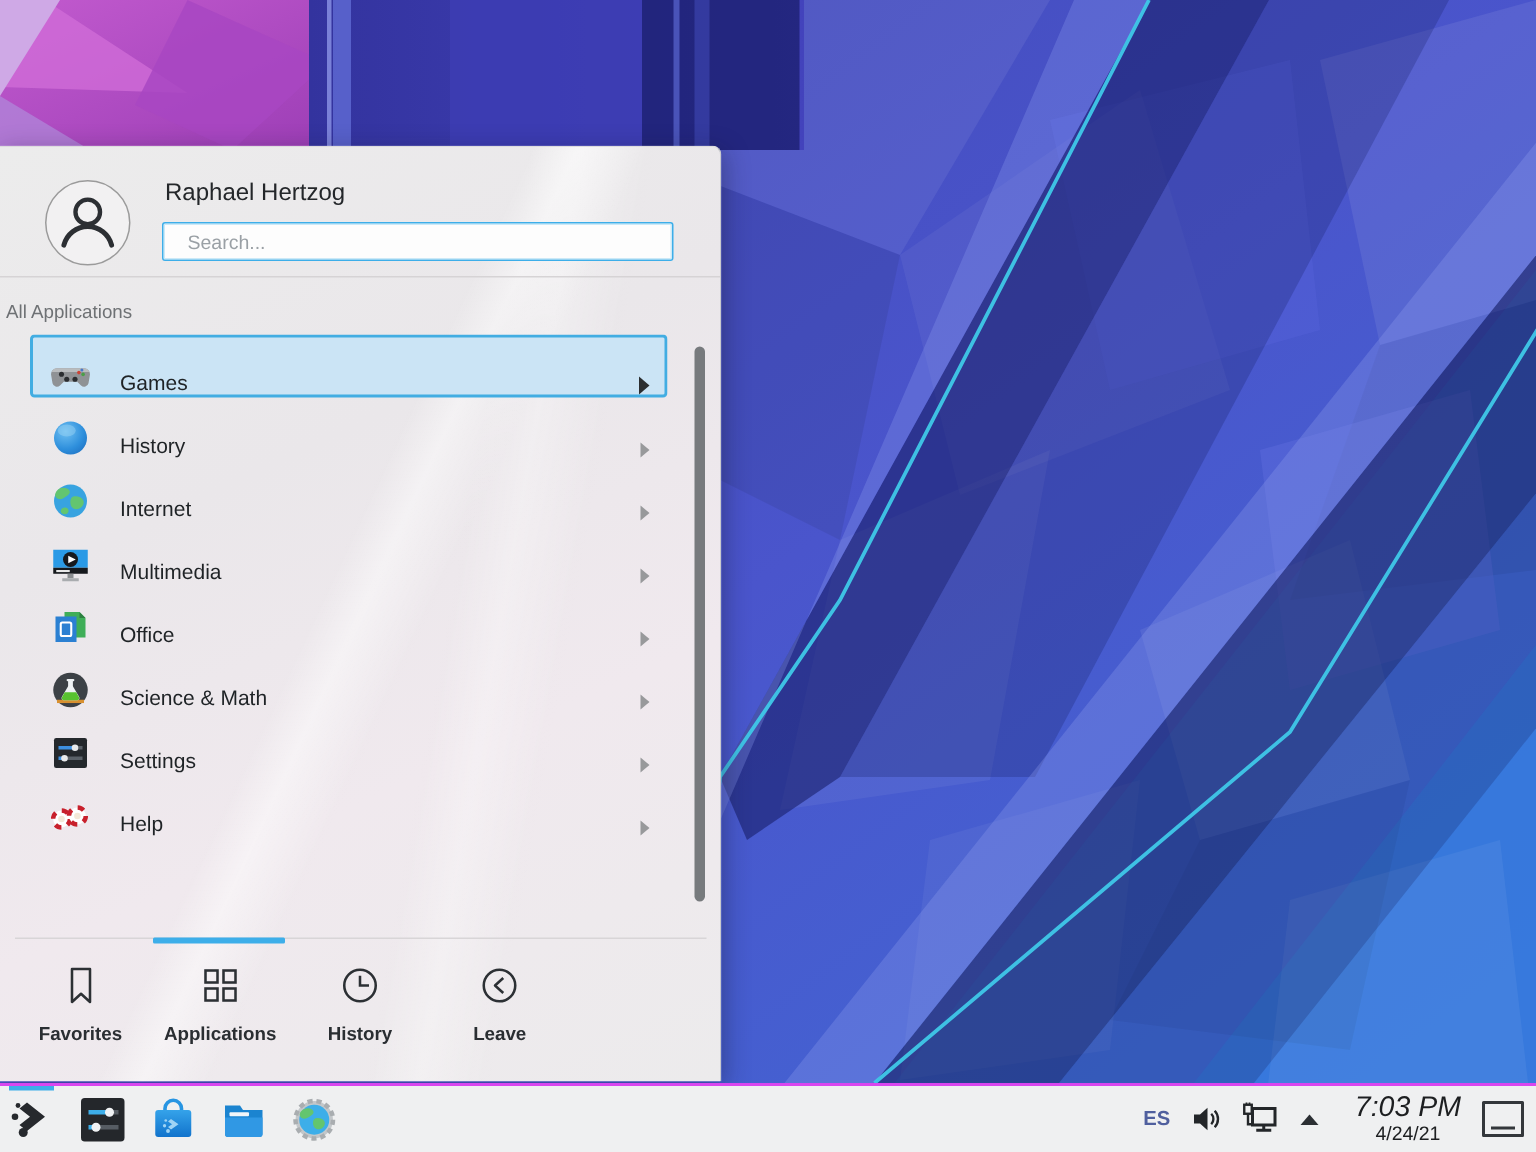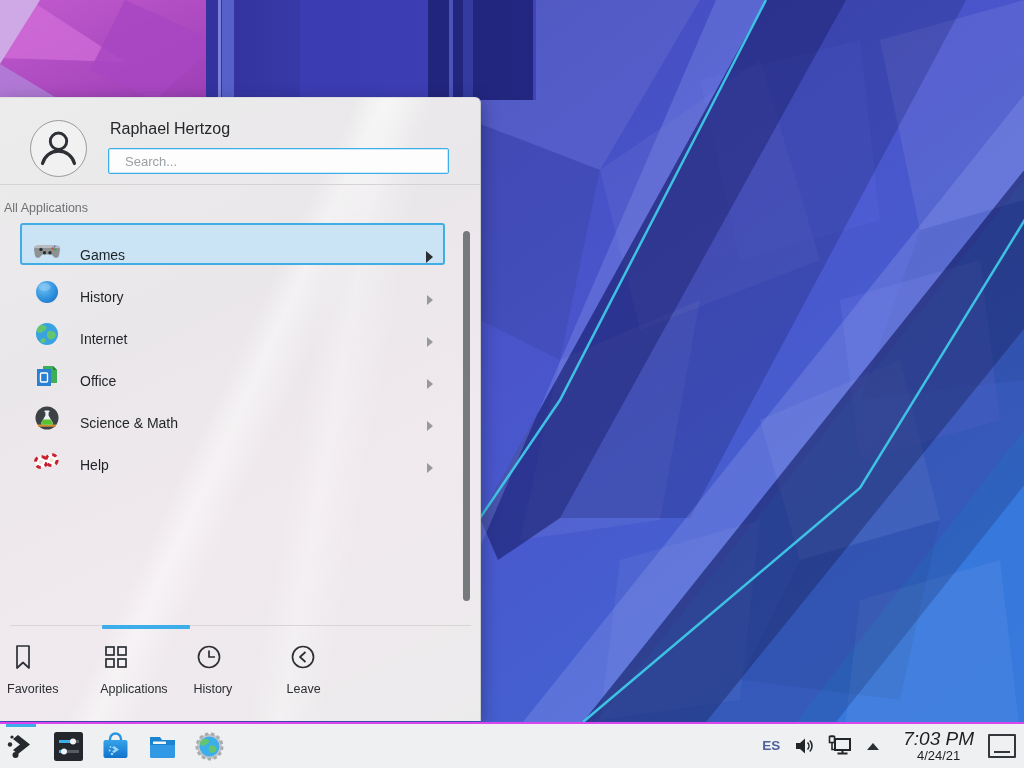--- a/index.html
+++ b/index.html
@@ -53,21 +53,21 @@
   .cat-row.selected .chevron { border-left-color:#2b2e30; border-width:6px 0 6px 7px; }
 
   .vscroll { position:absolute; left:463px; top:133px; width:7px; height:370px;
     background:#777a7d; border-radius:4px; }
 
   .tab-sep { position:absolute; left:10px; top:527px; width:461px; height:1px; background:#d8d5d7; }
   .tab-indicator { position:absolute; left:102px; top:527px; width:88px; height:4px;
     background:#3daee9; border-radius:1px; }
 
   .tabbar { position:absolute; left:7px; top:531px; width:466px; height:90px; display:flex; }
-  .tab { width:93.2px; display:flex; flex-direction:column; padding-top:12px; cursor:default; }
+  .tab { width:93.2px; display:flex; flex-direction:column; align-items:center; padding-top:12px; cursor:default;font-weight:bold; }
   .tab svg { width:32px; height:32px; }
   .tab-label { margin-top:9px; font-size:12.5px; color:#2a2e32; }
 
   
   .taskbar {
     position:absolute; left:0; top:722px; width:1024px; height:46px;
     background:#eff0f1; border-top:2px solid #d946ef;
     display:flex; align-items:center; padding:0 8px 0 5px;
   }
   .task-icon { width:33px; height:33px; margin-right:14px; position:relative; flex:0 0 auto; }
@@ -201,20 +201,33 @@
         <svg class="cat-icon" viewBox="0 0 26 26">
           <circle cx="13" cy="13" r="11" fill="#38a3e0"></circle>
           <path d="M6 4.5 c3 -1 6 0 6.5 2 c.5 2 -2 3 -4 4.5 c-2 1.5 -4.5 1 -5.5 -1 c-.8 -2 1 -4.5 3 -5.5z" fill="#63c56f"></path>
           <path d="M15 10 c2.5 -.5 5.5 .5 6.5 2.5 c1 2.2 -.5 4.5 -2.5 5.5 c-2 1 -4.5 .5 -5.5 -1.5 c-1 -2.2 -1 -5.8 1.5 -6.5z" fill="#63c56f"></path>
           <path d="M8.5 17.5 c1.5 -.5 3 .2 3.2 1.6 c.2 1.4 -.8 2.6 -2.4 2.8 c-1.4 .1 -2.6 -.8 -2.8 -2 c-.2 -1.2 .8 -2.1 2 -2.4z" fill="#63c56f"></path>
         </svg>
         <span class="cat-label">Internet</span>
         <span class="chevron"></span>
       </div>
 
+      <div class="cat-row">
+        <svg class="cat-icon" viewBox="0 0 26 26">
+          <rect x="1.5" y="3.5" width="23" height="12" fill="#2a9ae6"></rect>
+          <rect x="1.5" y="15.5" width="23" height="4" fill="#16191d"></rect>
+          <rect x="3.5" y="17" width="9" height="1.4" fill="#e8e8e8"></rect>
+          <circle cx="13" cy="10" r="5" fill="#16191d"></circle>
+          <path d="M11.5 7.5 l5 2.5 l-5 2.5 z" fill="#ffffff"></path>
+          <rect x="11" y="19.5" width="4" height="3" fill="#8a8d90"></rect>
+          <rect x="7.5" y="22.5" width="11" height="2" fill="#a9acaf"></rect>
+        </svg>
+        <span class="cat-label">Multimedia</span>
+        <span class="chevron"></span>
+      </div>
 
       <div class="cat-row">
         <svg class="cat-icon" viewBox="0 0 26 26">
           <path d="M9 3 h10 l4 4 v13 h-14 z" fill="#3fae58"></path>
           <path d="M19 3 l4 4 h-4 z" fill="#2c8040"></path>
           <rect x="3" y="6" width="14" height="17" fill="#2b80d2"></rect>
           <rect x="6.5" y="10" width="7" height="9" rx="1" fill="none" stroke="#ffffff" stroke-width="1.4"></rect>
         </svg>
         <span class="cat-label">Office</span>
         <span class="chevron"></span>
@@ -225,20 +238,33 @@
           <circle cx="13" cy="13" r="11.5" fill="#3c4146"></circle>
           <rect x="4" y="19.5" width="18" height="2.2" fill="#d89030"></rect>
           <path d="M11.4 6.5 v4 l-4.2 7.2 a1.4 1.4 0 0 0 1.2 2.1 h9.2 a1.4 1.4 0 0 0 1.2 -2.1 l-4.2 -7.2 v-4 z" fill="#eef2f4"></path>
           <path d="M9.2 14.5 h7.6 l1.8 3.2 a1.4 1.4 0 0 1 -1.2 2.1 h-8.8 a1.4 1.4 0 0 1 -1.2 -2.1 z" fill="#58c230"></path>
           <rect x="10.4" y="5.6" width="5.2" height="1.6" rx=".8" fill="#eef2f4"></rect>
         </svg>
         <span class="cat-label">Science &amp; Math</span>
         <span class="chevron"></span>
       </div>
 
+      <div class="cat-row">
+        <svg class="cat-icon" viewBox="0 0 26 26">
+          <rect x="2" y="3" width="22" height="20" rx="1.5" fill="#24282c"></rect>
+          <line x1="5" y1="9.5" x2="16" y2="9.5" stroke="#3d8fe0" stroke-width="2.2"></line>
+          <line x1="16" y1="9.5" x2="21" y2="9.5" stroke="#5a6168" stroke-width="2.2"></line>
+          <circle cx="16" cy="9.5" r="2.2" fill="#e8eaec"></circle>
+          <line x1="5" y1="16.5" x2="9" y2="16.5" stroke="#3d8fe0" stroke-width="2.2"></line>
+          <line x1="9" y1="16.5" x2="21" y2="16.5" stroke="#5a6168" stroke-width="2.2"></line>
+          <circle cx="9" cy="16.5" r="2.2" fill="#e8eaec"></circle>
+        </svg>
+        <span class="cat-label">Settings</span>
+        <span class="chevron"></span>
+      </div>
 
 
 
       <div class="cat-row">
         <svg class="cat-icon" viewBox="0 0 26 26">
           <g transform="translate(2,8)">
             <circle cx="5" cy="7" r="5.6" fill="#ffffff" stroke="#c8202c" stroke-width="3" stroke-dasharray="4.4 4.4"></circle>
             <circle cx="5" cy="7" r="2.2" fill="#f3e8d8"></circle>
           </g>
           <g transform="translate(12,6)">

